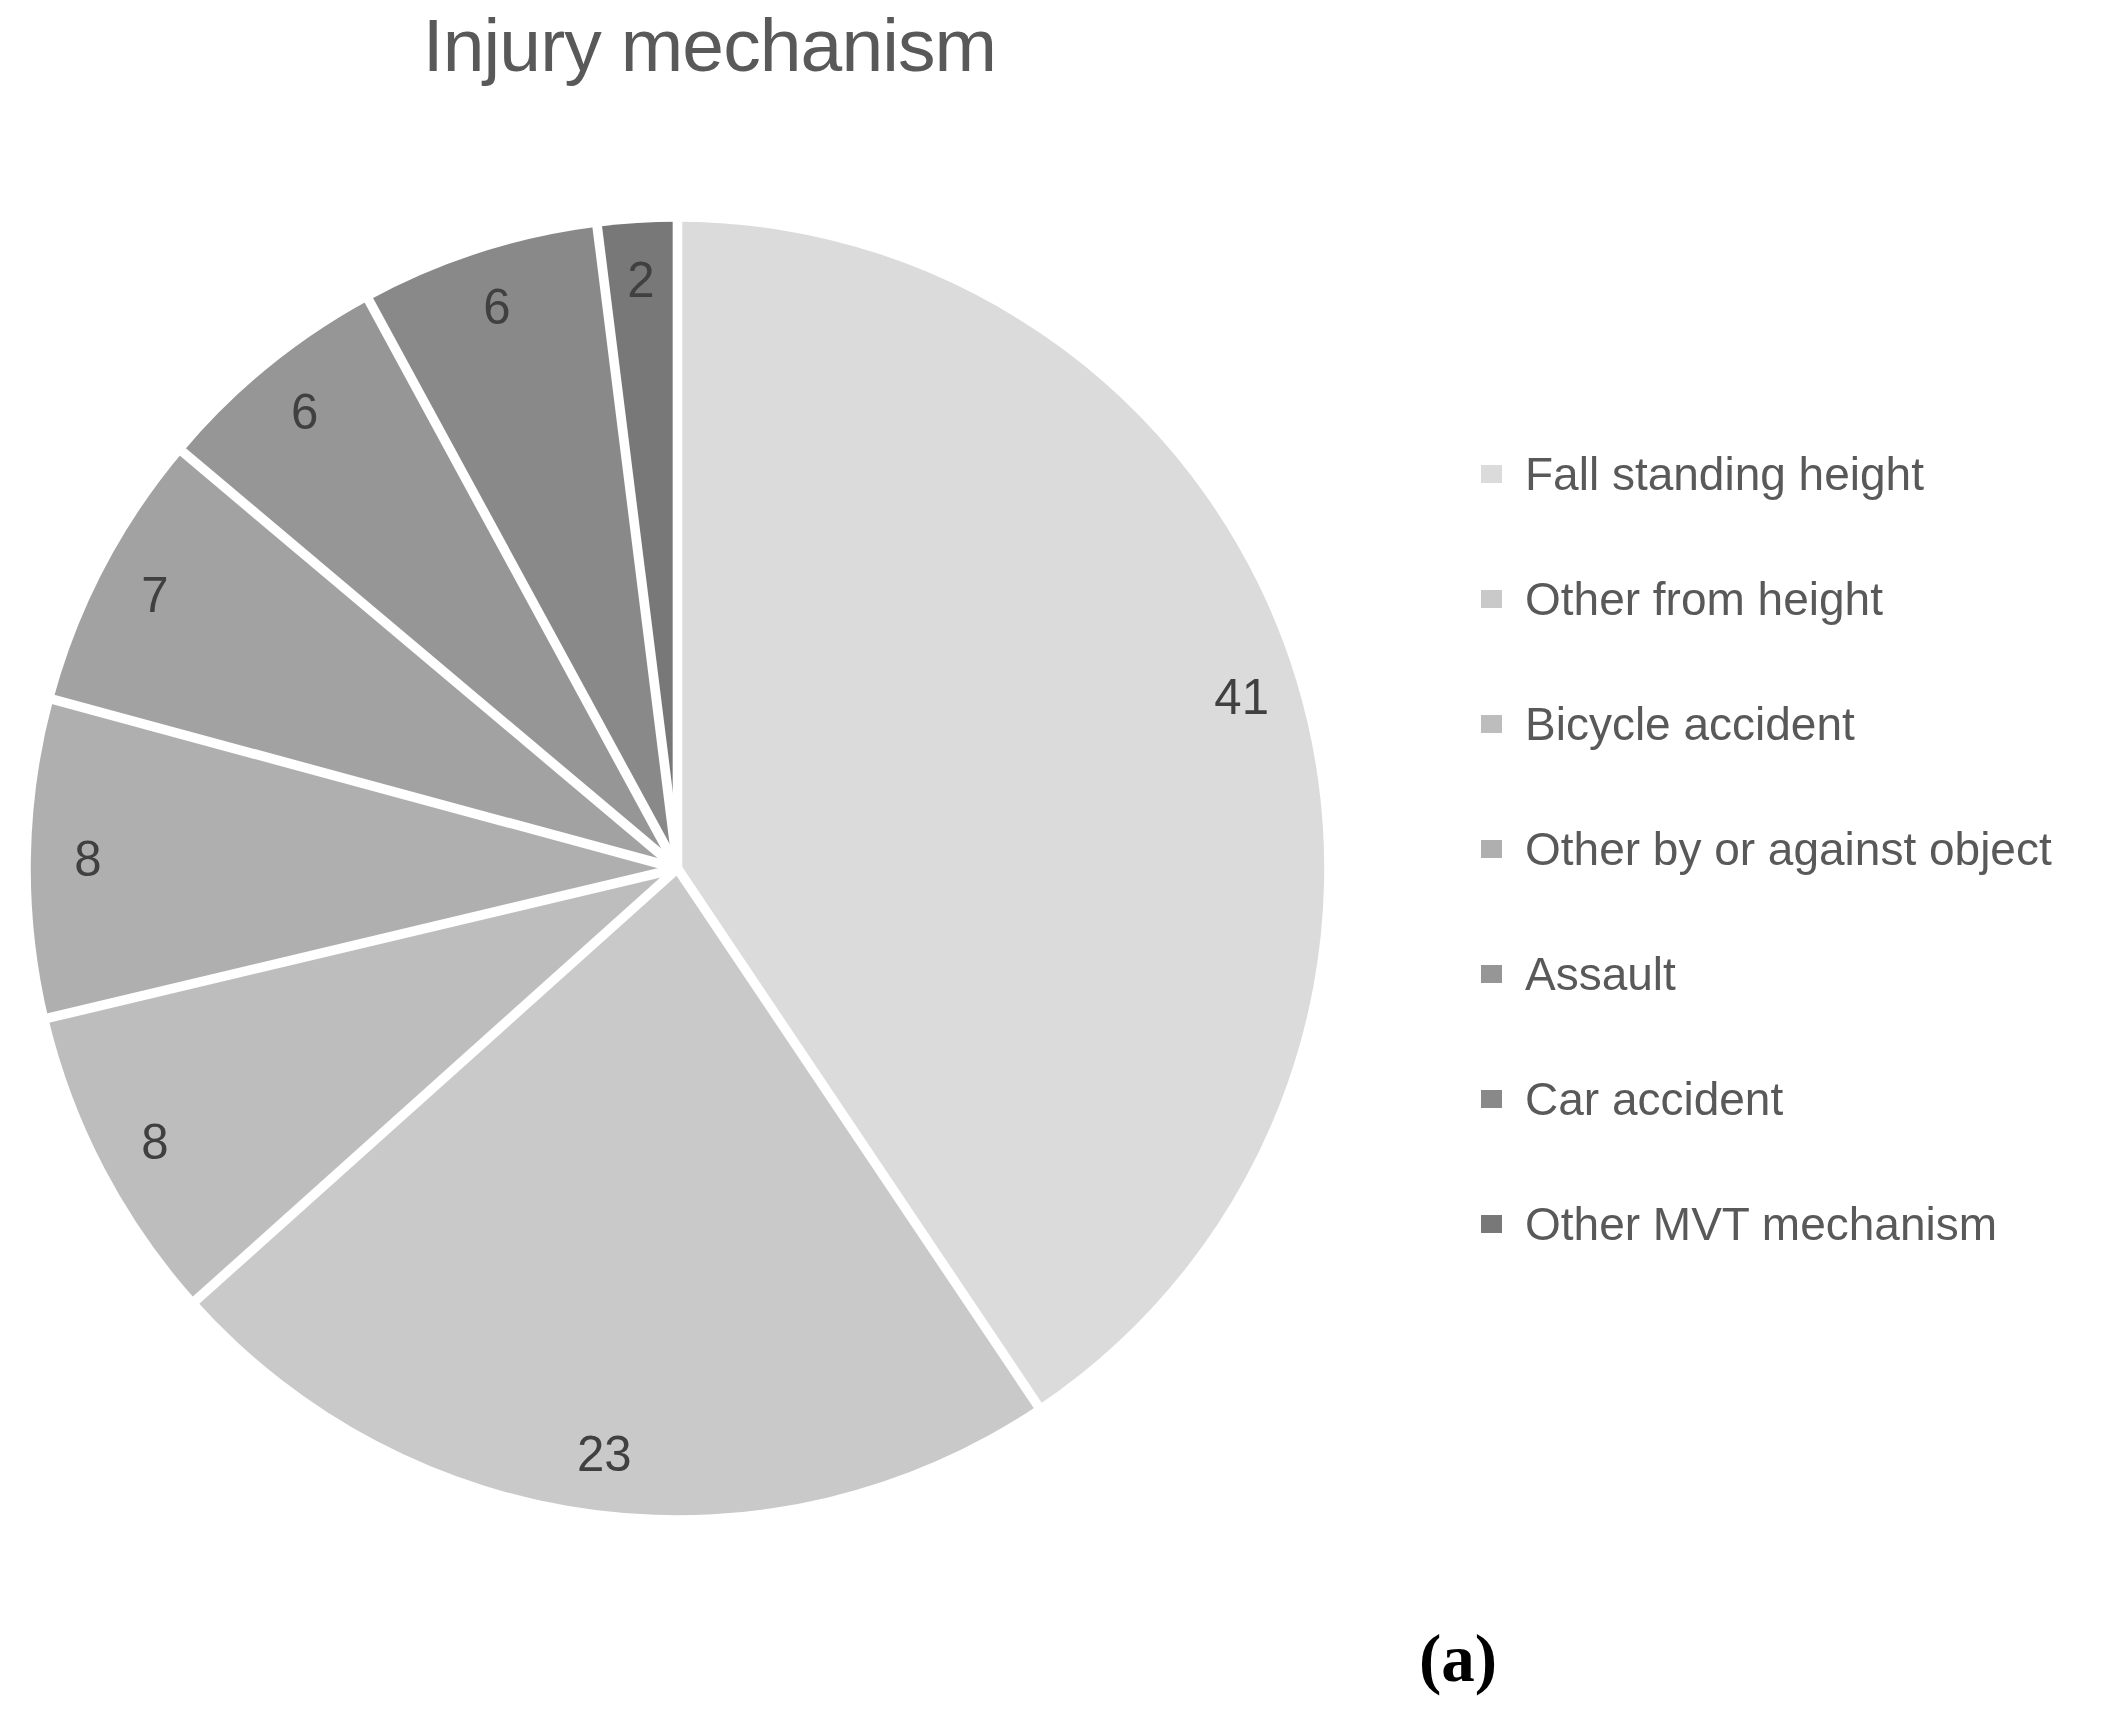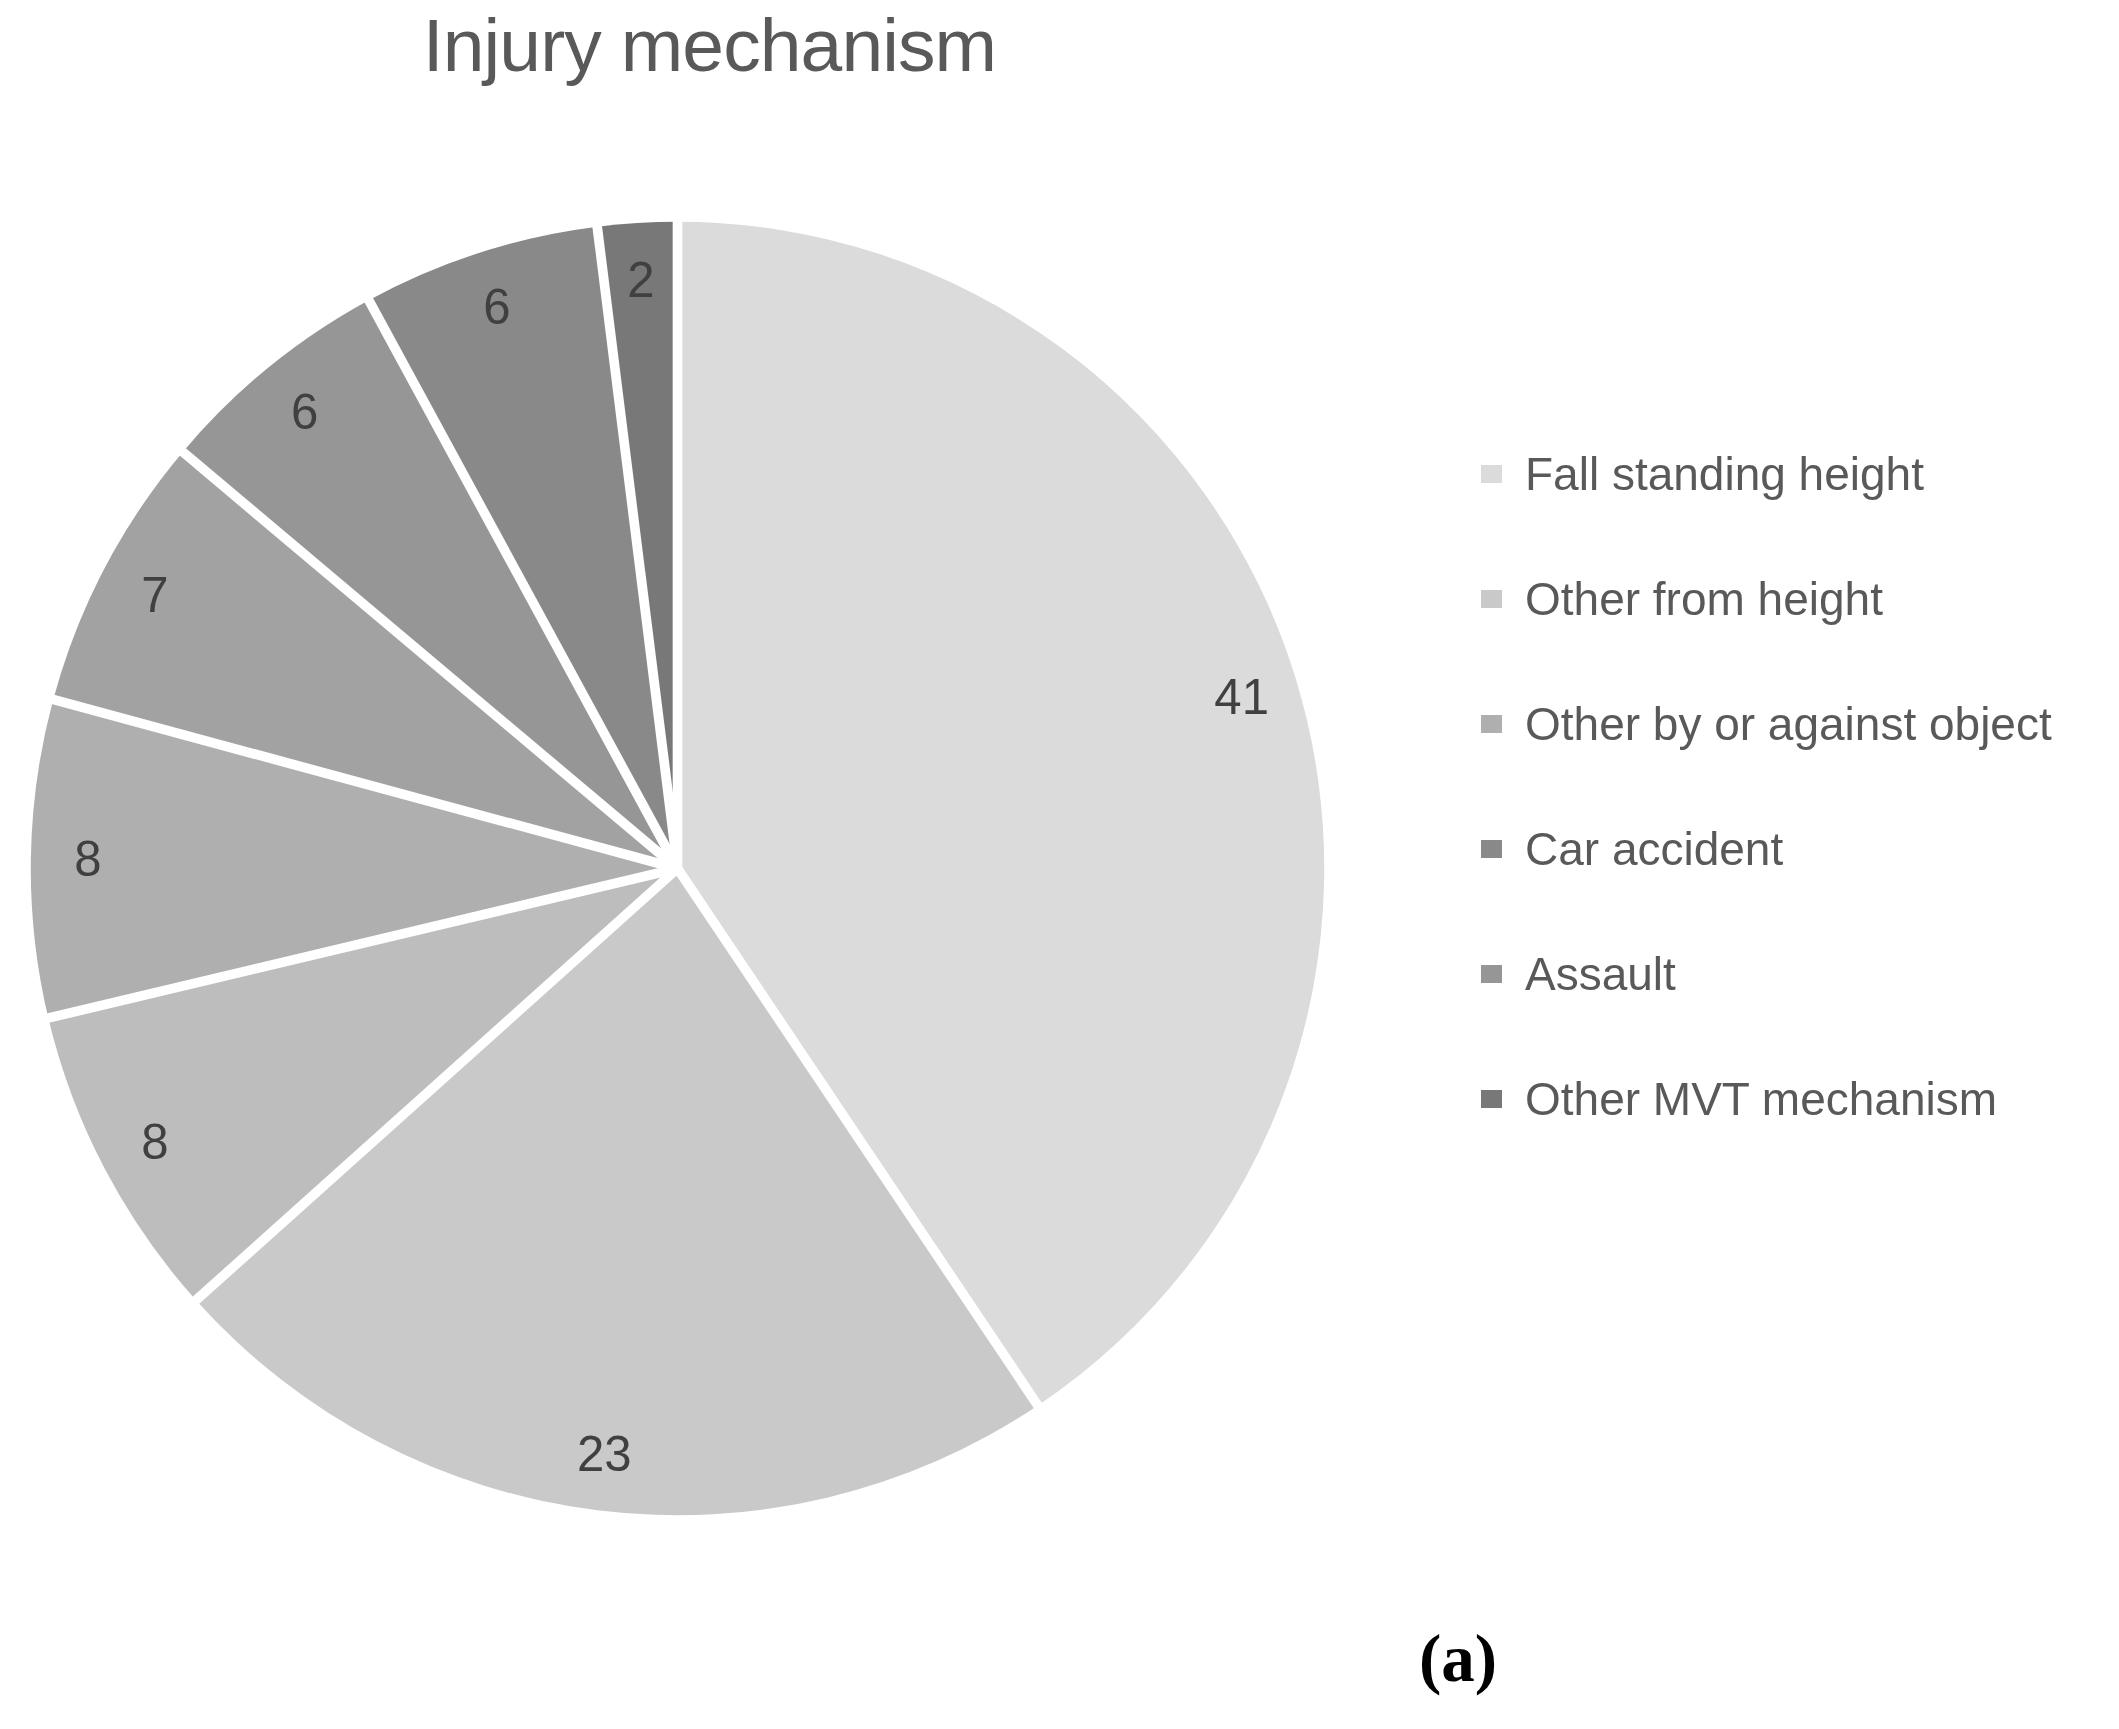--- a/index.html
+++ b/index.html
@@ -80,30 +80,34 @@
   <div id="legend">
       <div class="legend-row">
         <span class="swatch" style="background: rgb(219, 219, 219);"></span>
         <span class="legend-label">Fall standing height</span>
       </div>
       <div class="legend-row">
         <span class="swatch" style="background: rgb(201, 201, 201);"></span>
         <span class="legend-label">Other from height</span>
       </div>
       <div class="legend-row">
+        <span class="swatch" style="background: rgb(189, 189, 189);"></span>
+        <span class="legend-label">Bicycle accident</span>
+      </div>
+      <div class="legend-row">
         <span class="swatch" style="background: rgb(175, 175, 175);"></span>
         <span class="legend-label">Other by or against object</span>
       </div>
       <div class="legend-row">
+        <span class="swatch" style="background: rgb(150, 150, 150);"></span>
+        <span class="legend-label">Assault</span>
+      </div>
+      <div class="legend-row">
         <span class="swatch" style="background: rgb(137, 137, 137);"></span>
         <span class="legend-label">Car accident</span>
-      </div>
-      <div class="legend-row">
-        <span class="swatch" style="background: rgb(150, 150, 150);"></span>
-        <span class="legend-label">Assault</span>
       </div>
       <div class="legend-row">
         <span class="swatch" style="background: rgb(120, 120, 120);"></span>
         <span class="legend-label">Other MVT mechanism</span>
       </div>
     </div>
 
   <div class="figure-caption">(a)</div>
 
 </div>

